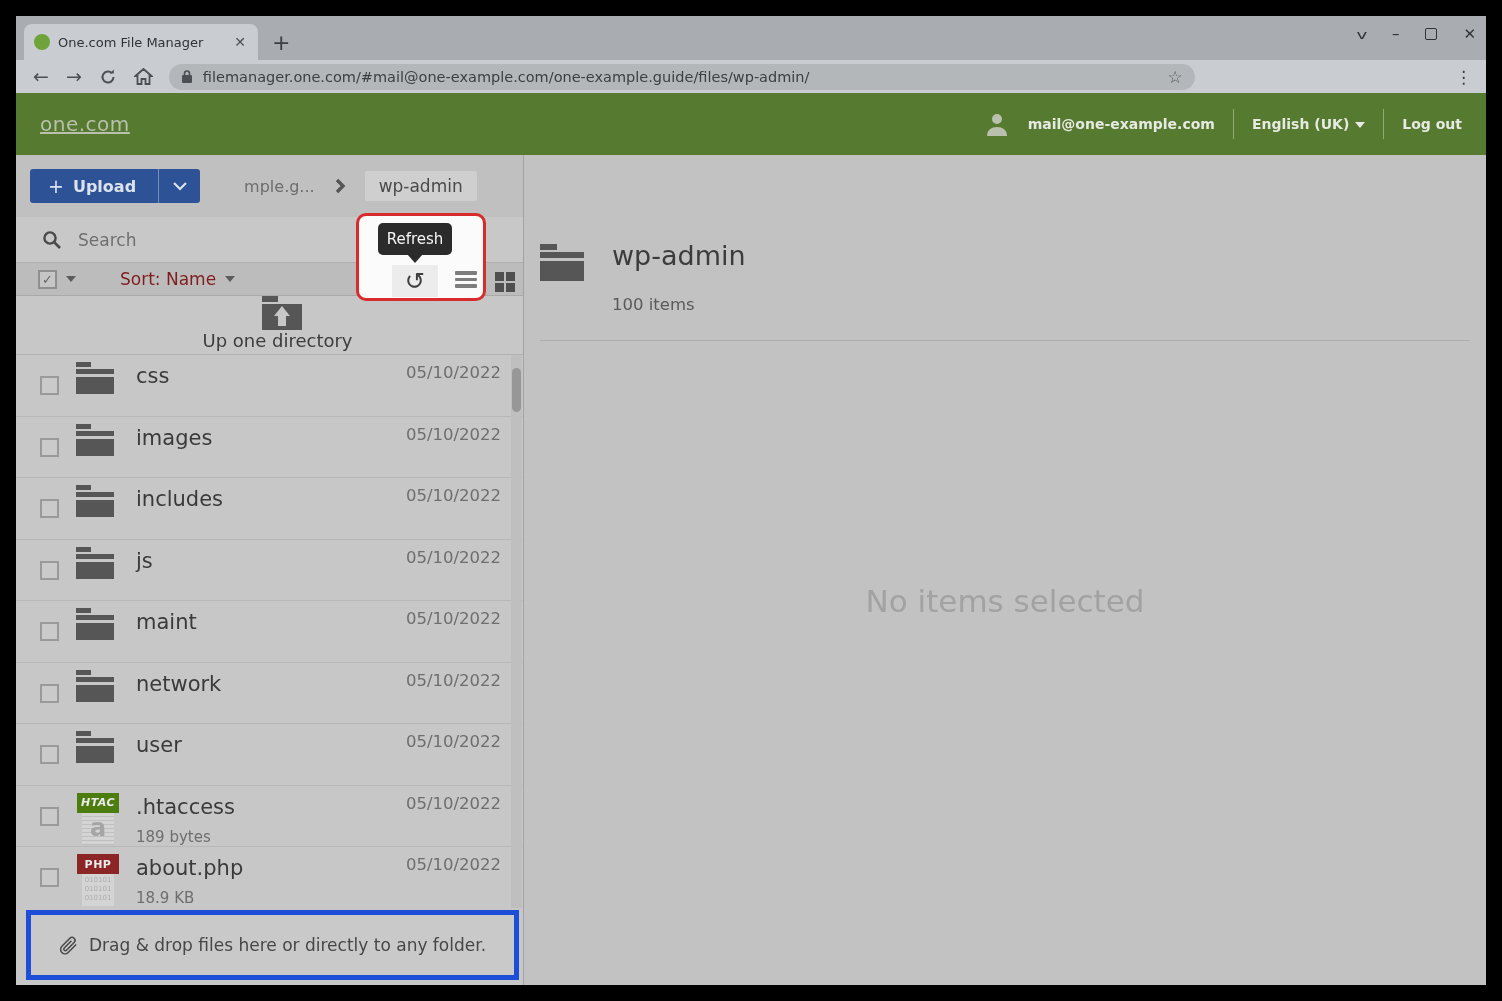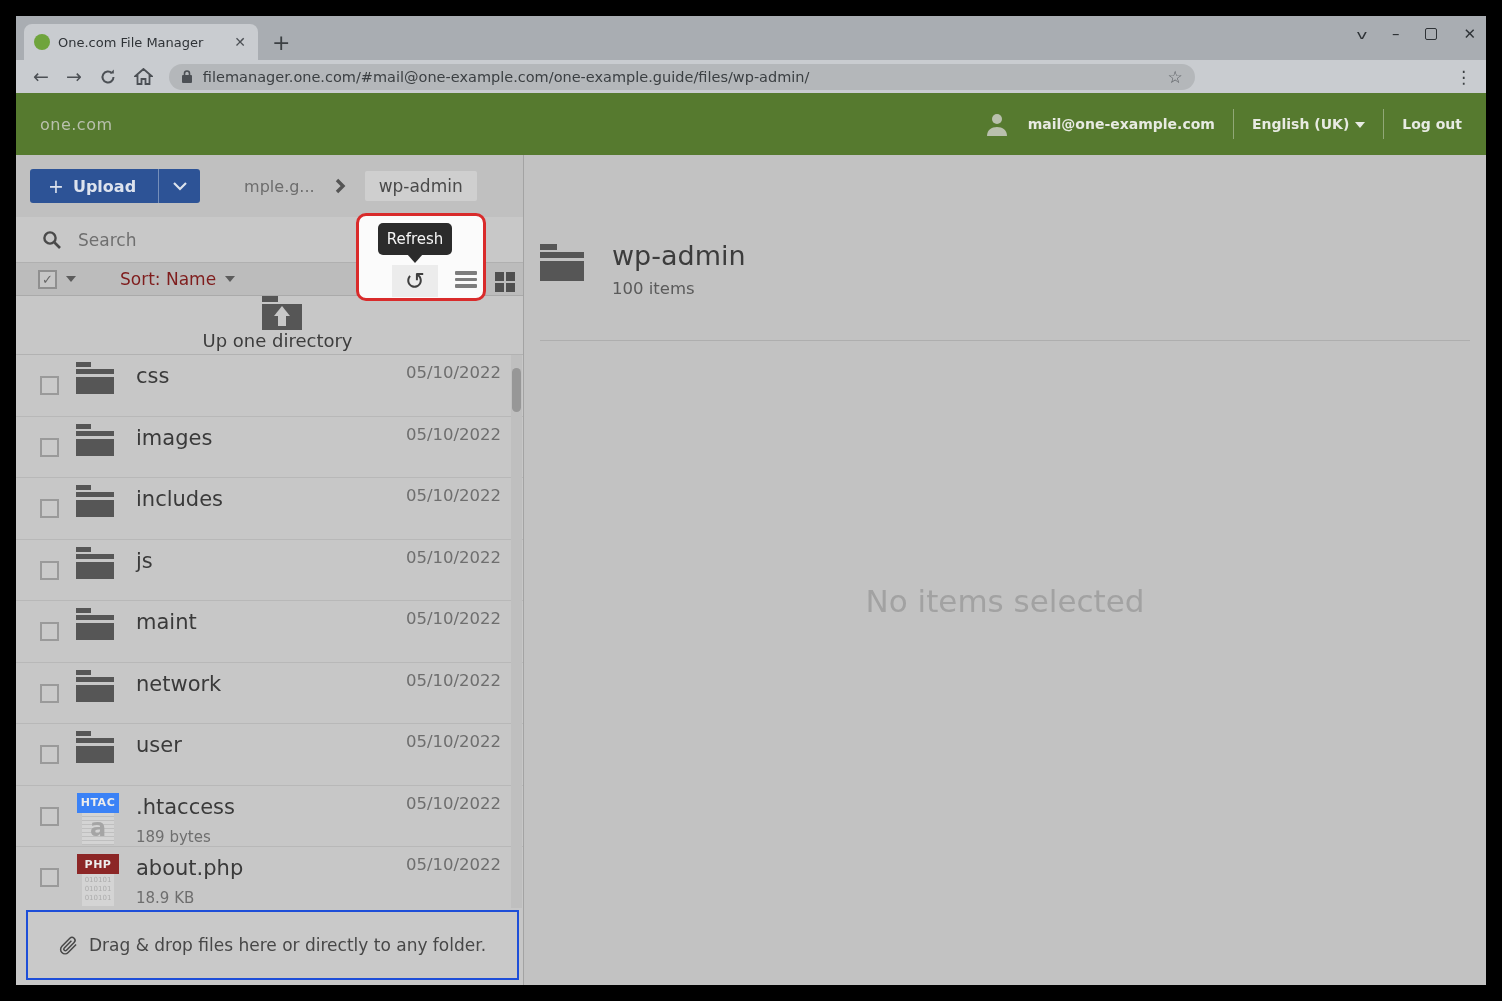--- a/index.html
+++ b/index.html
@@ -23,21 +23,21 @@
   .btoolbar { position:absolute; left:0; top:44px; width:100%; height:33px; background:#c9ccd0; display:flex; align-items:center; }
   .navbtn { font-size:19px; color:#4c5055; margin-left:17px; line-height:1; }
   .urlbar { margin-left:16px; width:1026px; height:26px; background:#b4b7ba; border-radius:13px; display:flex; align-items:center; padding:0 12px; gap:10px; }
   .url-text { font-size:14.5px; color:#3b3f42; flex:1; white-space:nowrap; overflow:hidden; }
   .star { font-size:17px; color:#55595e; }
   .dots { position:absolute; right:14px; font-size:17px; color:#3b3f42; letter-spacing:0; }
 
   
   .appheader { position:absolute; left:0; top:77px; width:100%; height:62px; background:#567a2f;
                display:flex; align-items:center; padding:0 24px; }
-  .logo { font-size:16px; color:#b9c0ad; letter-spacing:.5px; }
+  .logo { font-size:20px; color:#b9c0ad; letter-spacing:.5px;text-decoration:underline; }
   .header-right { margin-left:auto; display:flex; align-items:center; gap:18px; color:#e7eae2; font-size:14px; font-weight:bold; }
   .hsep { width:1px; height:30px; background:rgba(255,255,255,.35); }
   .caret-down { display:inline-block; width:0; height:0; border-left:5px solid transparent; border-right:5px solid transparent; border-top:6px solid #e7eae2; margin-left:6px; vertical-align:middle; }
 
   
   .content { position:absolute; left:0; top:139px; width:100%; height:830px; }
   .left-panel { position:absolute; left:0; top:0; width:507px; height:830px; background:#c7c7c7; }
   .right-panel { position:absolute; left:507px; top:0; width:963px; height:830px; background:#c2c2c2; border-left:1px solid #a3a3a3; }
 
   
@@ -106,32 +106,32 @@
   .row-main { margin-left:16px; margin-top:9px; flex:1; }
   .row-name { font-size:21px; color:#3a3a3a; }
   .row-size { font-size:15px; color:#6e6e6e; margin-top:9px; }
   .row-date { margin-top:8px; margin-right:22px; font-size:16.5px; color:#6e6e6e; }
 
   
   .scrolltrack { position:absolute; left:495px; top:200px; width:11px; height:553px; background:#bfbfbf; }
   .scrollthumb { position:absolute; left:1px; top:13px; width:9px; height:44px; background:#979797; border-radius:5px; }
 
   
-  .dropzone { position:absolute; left:10px; top:755px; width:493px; height:70px; background:#c9c9c9; border:2px solid #1d4ed8;
+  .dropzone { position:absolute; left:10px; top:755px; width:493px; height:70px; background:#c9c9c9; border:5px solid #1d4ed8;
               display:flex; align-items:center; justify-content:center; gap:10px; }
   .drop-text { font-size:17px; color:#474747; }
 
   
   .detail-head { position:absolute; left:16px; top:85px; display:flex; gap:28px; }
   .detail-folder { position:relative; width:44px; height:37px; margin-top:4px; }
   .detail-folder .f-tab  { position:absolute; left:0; top:0; width:17px; height:6px; background:#565656; }
   .detail-folder .f-flap { position:absolute; left:0; top:8px; width:44px; height:6px; background:#565656; }
   .detail-folder .f-body { position:absolute; left:0; top:17px; width:44px; height:20px; background:#565656; }
   .detail-title { font-size:27px; color:#3c3c3c; }
-  .detail-sub { font-size:16.5px; color:#5a5a5a; margin-top:8px; }
+  .detail-sub { font-size:16.5px; color:#5a5a5a; margin-top:24px; }
   .detail-divider { position:absolute; left:16px; top:185px; width:930px; height:1px; background:#aeaeae; }
   .empty-msg { position:absolute; left:0; top:428px; width:100%; text-align:center; font-size:31px; color:#a2a2a2; }
 
   svg { display:block; }
 </style>
 </head>
 <body>
 
 <div class="window">
 
@@ -351,21 +351,21 @@
 
     </span>
     <span class="row-date">05/10/2022</span>
   </div>
 
   <div class="row">
     <span class="row-cb"></span>
     <span class="row-iconwrap">
       
       <span class="file-icon">
-        <span class="badge" style="background: #3b82f6;">HTAC</span>
+        <span class="badge" style="background: #4d7c0f; font-style: italic;">HTAC</span>
         <span class="file-body letter">a</span>
       </span>
     </span>
     <span class="row-main">
       <div class="row-name">.htaccess</div>
       <div class="row-size">189 bytes</div>
     </span>
     <span class="row-date">05/10/2022</span>
   </div>
 

